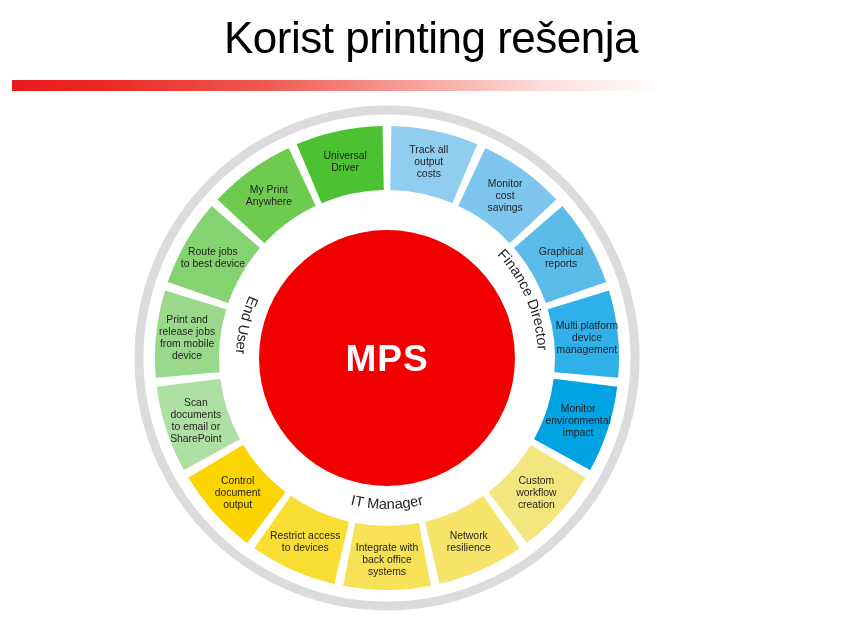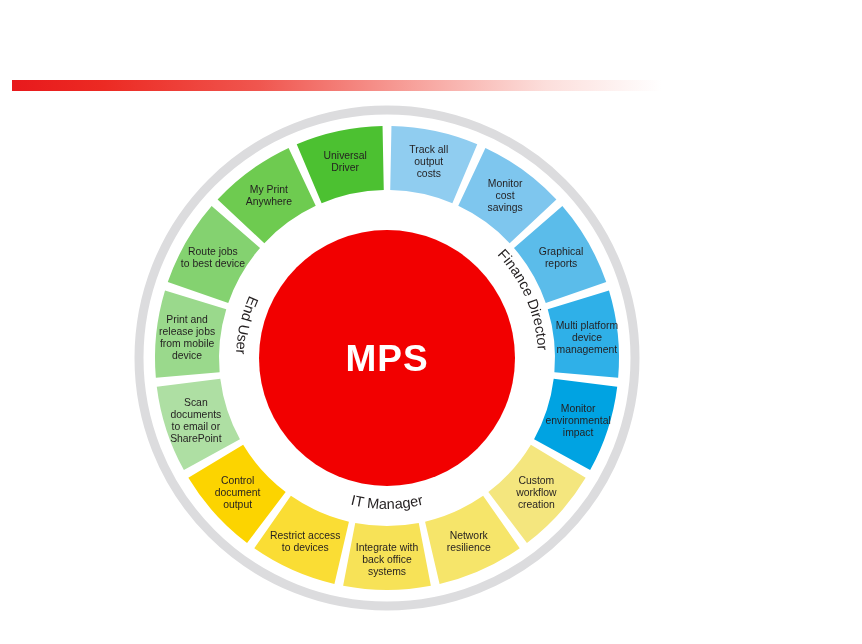--- a/index.html
+++ b/index.html
@@ -70,20 +70,23 @@
     font-weight: bold;
     fill: #ffffff;
     letter-spacing: 1px;
   }
 </style>
 </head>
 <body>
 
 <div id="slide">
 
+  <div id="title-block">
+    <div id="slide-title">Korist printing rešenja</div>
+  </div>
   <div id="title-rule"></div>
 
   <div id="diagram-wrap">
     <svg id="wheel" width="560" height="540" viewBox="0 0 560 540">
       <g id="outer-ring-group">
         <circle cx="280" cy="262" r="248" fill="none" stroke="#dcdcde" stroke-width="9"></circle>
       </g>
       <g id="segments-group">
           <path d="M 189.72324356747217 48.284985908752674 A 232 232 0 0 1 275.54619336327204 30.042754787778534 L 276.77482967685216 94.03096036356376 A 168 168 0 0 0 214.62717637644536 107.24085186495884 Z" fill="#4cc131"></path>
           <path d="M 284.453806636728 30.042754787778534 A 232 232 0 0 1 370.27675643252786 48.2849859087527 L 345.37282362355467 107.24085186495884 A 168 168 0 0 0 283.22517032314784 94.03096036356376 Z" fill="#90cdf0"></path>

